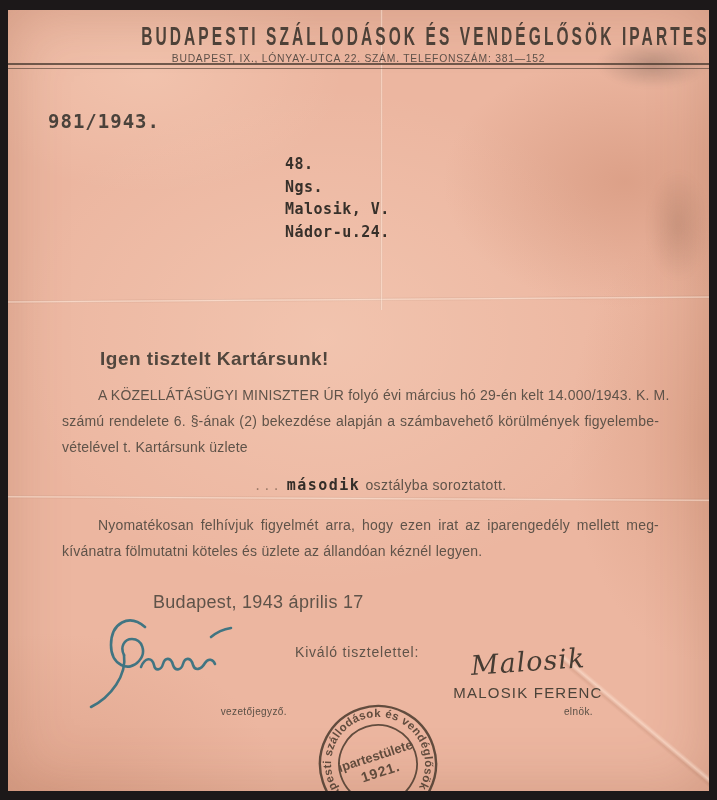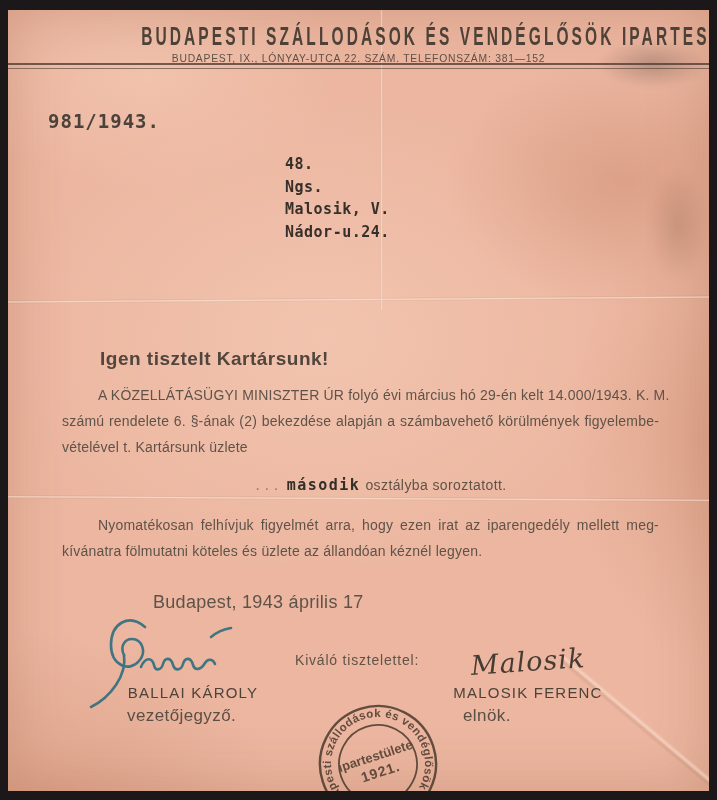--- a/index.html
+++ b/index.html
@@ -46,25 +46,25 @@
   .para1{top:372px;}
   .para2{top:502px;}
   .bline{height:26px;line-height:26px;text-align:justify;text-align-last:justify;white-space:nowrap;}
   .bline.first{text-indent:36px;}
   .bline.last{text-align-last:left;white-space:normal;}
   .classification{left:246px;top:466px;display:flex;align-items:baseline;gap:5px;}
   .leader-dots{font-size:12px;letter-spacing:2px;color:rgba(90,70,55,0.55);font-family:"DejaVu Sans Mono",monospace;}
   .typed-class{font-family:"DejaVu Sans Mono",monospace;font-weight:bold;font-size:15px;letter-spacing:1.5px;color:#342e29;}
   .printed-class{font-size:14px;color:#5f5349;letter-spacing:0.4px;}
   .dateline{left:97px;top:582px;font-size:18px;color:#5f5349;letter-spacing:0.3px;margin-left:48px;}
-  .closing{left:287px;top:634px;font-size:14px;color:#5f5349;letter-spacing:0.8px;margin-top:8px;}
+  .closing{left:287px;top:634px;font-size:14px;color:#5f5349;letter-spacing:0.8px;}
   
   .sig-left-svg{left:75px;top:605px;}
   .sig-name{font-size:15px;letter-spacing:1.2px;color:#4c4339;text-align:center;}
-  .sig-title{font-size:17px;color:#5a4f45;text-align:left;letter-spacing:0.4px;}
+  .sig-title{font-size:10px;color:#5a4f45;text-align:right;letter-spacing:0.4px;}
   .sig-left-name{left:105px;top:674px;width:160px;}
   .sig-left-title{left:119px;top:696px;width:160px;}
   .sig-right-script{
     left:440px;top:636px;width:160px;text-align:center;
     font-family:"DejaVu Serif", serif;font-style:italic;font-size:27px;color:#463c33;
     transform:rotate(-4deg);letter-spacing:1px;
   }
   .sig-right-name{left:440px;top:674px;width:160px;}
   .sig-right-title{left:455px;top:696px;width:130px;}
   
@@ -141,21 +141,20 @@
   <div class="abs closing">Kiváló tisztelettel:</div>
 
   <svg class="abs sig-left-svg" width="185" height="100" viewBox="0 0 185 100">
     <g fill="none" stroke="#2f6e7f" stroke-width="2.6" stroke-linecap="round" opacity="0.9">
       <path d="M62 12 C46 -2 28 8 28 30 C28 50 46 58 56 46 C64 37 59 24 49 24 C41 24 37 32 41 40"></path>
       <path d="M41 40 C44 60 28 82 8 92"></path>
       <path d="M58 52 C62 42 69 42 71 50 C72 56 78 56 80 49 C82 42 88 42 90 50 C92 56 98 56 100 49 C102 42 108 42 110 50 C112 56 118 55 122 48 C125 43 130 44 132 49"></path>
       <path d="M128 22 C134 17 142 14 148 13"></path>
     </g>
   </svg>
-  <div class="abs sig-name sig-left-name">BALLAI KÁROLY</div>
   <div class="abs sig-title sig-left-title">vezetőjegyző.</div>
 
   <div class="abs sig-right-script">Malosik</div>
   <div class="abs sig-name sig-right-name">MALOSIK FERENC</div>
   <div class="abs sig-title sig-right-title">elnök.</div>
 
   <svg class="abs stamp" width="140" height="140" viewBox="0 0 140 140">
     <g transform="rotate(-18 70 70)">
       <circle cx="70" cy="70" r="58" fill="none" stroke="#4a3a2d" stroke-width="2.4"></circle>
       <circle cx="70" cy="70" r="39" fill="none" stroke="#4a3a2d" stroke-width="1.8"></circle>

